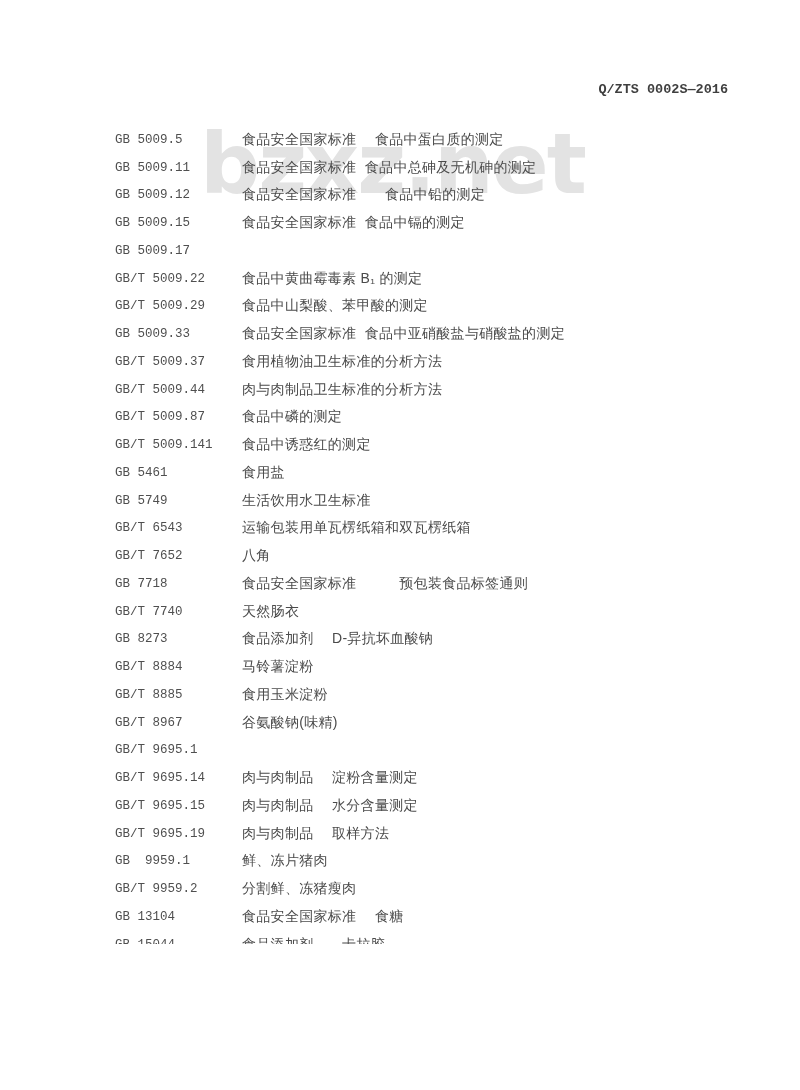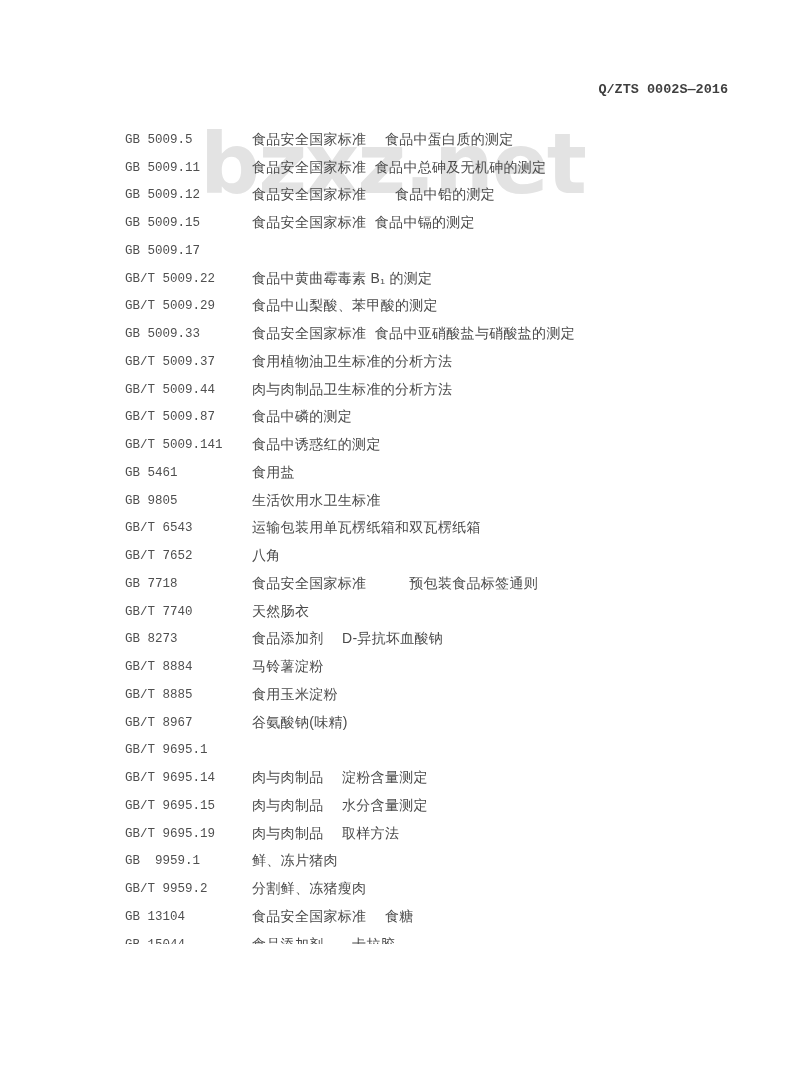--- a/index.html
+++ b/index.html
@@ -34,21 +34,21 @@
     font-weight: bold;
     font-size: 84px;
     line-height: 1;
     letter-spacing: -2px;
     color: #e3e3e3;
     z-index: 0;
     user-select: none;
   }
   .ref-list {
     position: absolute;
-    left: 125px;
+    left: 115px;
     top: 126px;
     right: 30px;
     z-index: 1;
   }
   .ref-row {
     display: flex;
     align-items: center;
     height: 27.75px;
   }
   .ref-code {
@@ -145,21 +145,21 @@
     <span class="ref-code">GB/T 5009.141</span>
     <span class="ref-title">食品中诱惑红的测定</span>
   </div>
 
   <div class="ref-row">
     <span class="ref-code">GB 5461</span>
     <span class="ref-title">食用盐</span>
   </div>
 
   <div class="ref-row">
-    <span class="ref-code">GB 9805</span>
+    <span class="ref-code">GB 5749</span>
     <span class="ref-title">生活饮用水卫生标准</span>
   </div>
 
   <div class="ref-row">
     <span class="ref-code">GB/T 6543</span>
     <span class="ref-title">运输包装用单瓦楞纸箱和双瓦楞纸箱</span>
   </div>
 
   <div class="ref-row">
     <span class="ref-code">GB/T 7652</span>

